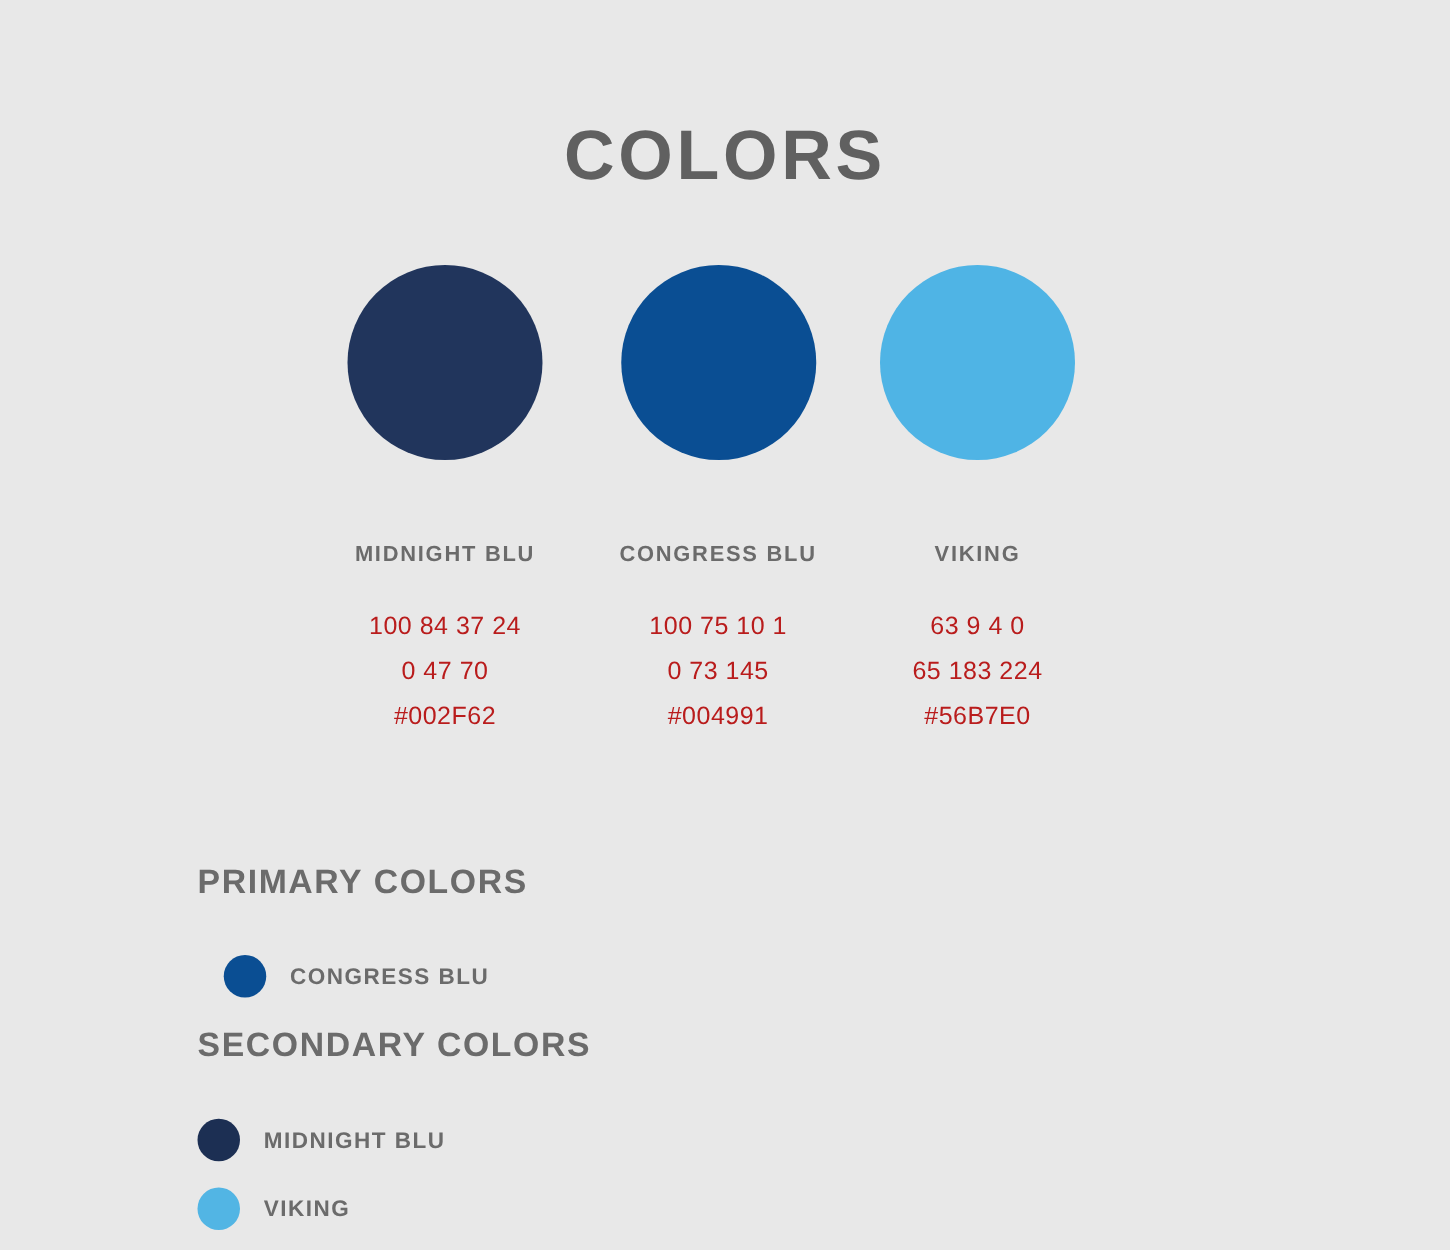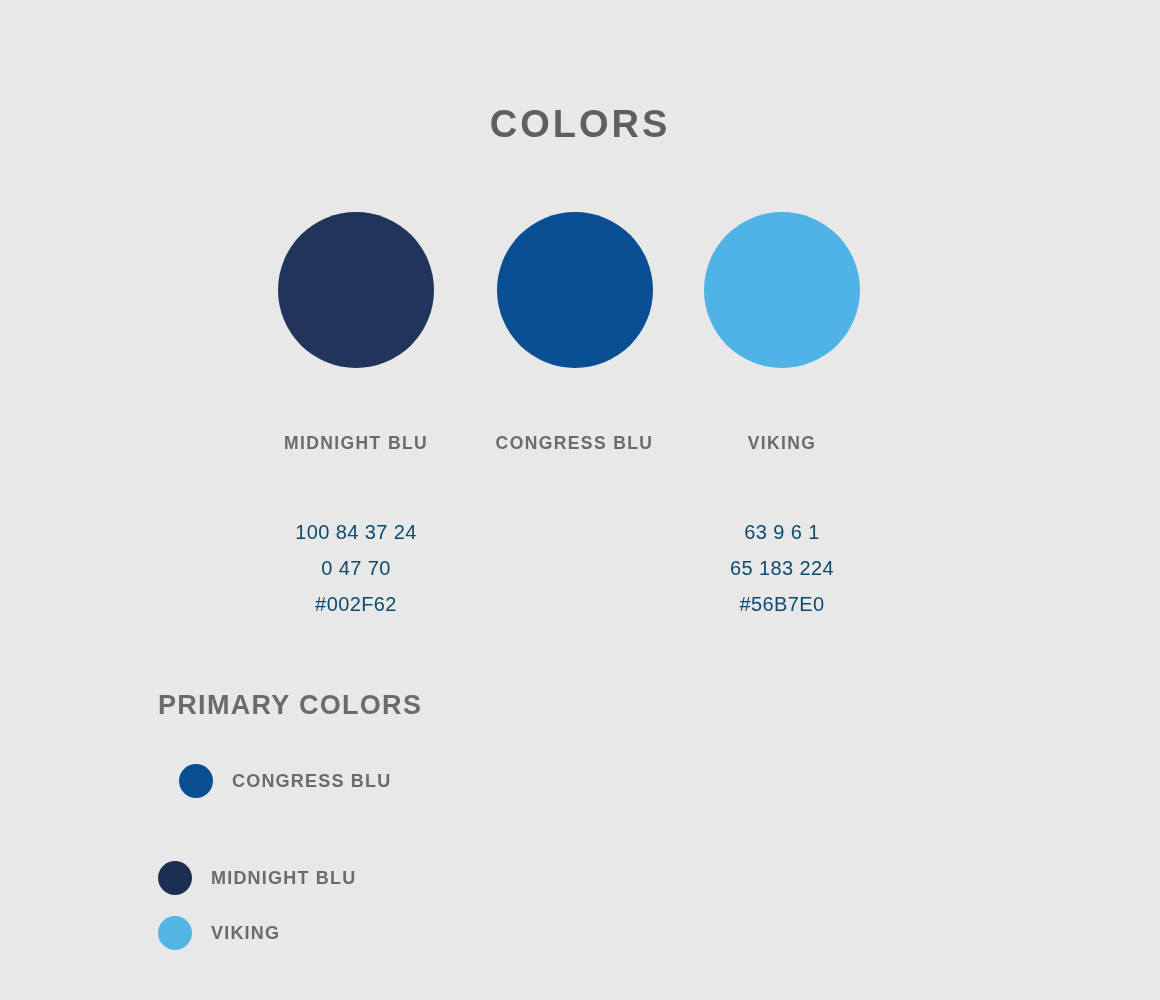--- a/index.html
+++ b/index.html
@@ -21,21 +21,21 @@
     height: 1000px;
   }
 
   
   .page-title {
     position: absolute;
     top: 96px;
     left: 0;
     width: 1160px;
     text-align: center;
-    font-size: 38px;
+    font-size: 56px;
     font-weight: bold;
     letter-spacing: 3px;
     color: #606060;
     line-height: 56px;
   }
 
   
   .swatch-row {
     position: absolute;
     top: 212px;
@@ -65,23 +65,23 @@
     margin-top: 64px;
     font-size: 17.5px;
     font-weight: bold;
     letter-spacing: 1.4px;
     color: #6b6b6b;
     white-space: nowrap;
     line-height: 22px;
   }
 
   .swatch-values {
-    margin-top: 60px;
+    margin-top: 29px;
     text-align: center;
-    color: #0c4a6e;
+    color: #b91c1c;
     font-size: 20px;
     line-height: 36px;
     letter-spacing: 0.4px;
     white-space: nowrap;
   }
 
   
   .groups {
     position: absolute;
     top: 688px;
@@ -145,47 +145,53 @@
       <div class="swatch-values">
         <div>100 84 37 24</div>
         <div>0 47 70</div>
         <div>#002F62</div>
       </div>
     </div>
 
     <div class="swatch swatch-1">
       <div class="swatch-circle" style="background-color: rgb(10, 78, 147);"></div>
       <div class="swatch-name">CONGRESS BLU</div>
+      <div class="swatch-values">
+        <div>100 75 10 1</div>
+        <div>0 73 145</div>
+        <div>#004991</div>
+      </div>
     </div>
 
     <div class="swatch swatch-2">
       <div class="swatch-circle" style="background-color: rgb(79, 180, 229);"></div>
       <div class="swatch-name">VIKING</div>
       <div class="swatch-values">
-        <div>63 9 6 1</div>
+        <div>63 9 4 0</div>
         <div>65 183 224</div>
         <div>#56B7E0</div>
       </div>
     </div>
 
   </div>
 
   <div class="groups">
 
     <div class="group-primary">
       <div class="group-title">PRIMARY COLORS</div>
       <div class="group-list">
         <div class="legend-item">
           <div class="legend-dot" style="background-color: rgb(10, 78, 147);"></div>
           <div class="legend-label">CONGRESS BLU</div>
         </div>
       </div>
     </div>
 
     <div class="group-secondary">
+      <div class="group-title">SECONDARY COLORS</div>
       <div class="group-list">
         <div class="legend-item">
           <div class="legend-dot" style="background-color: rgb(28, 47, 83);"></div>
           <div class="legend-label">MIDNIGHT BLU</div>
         </div>
         <div class="legend-item">
           <div class="legend-dot" style="background-color: rgb(82, 181, 228);"></div>
           <div class="legend-label">VIKING</div>
         </div>
       </div>

